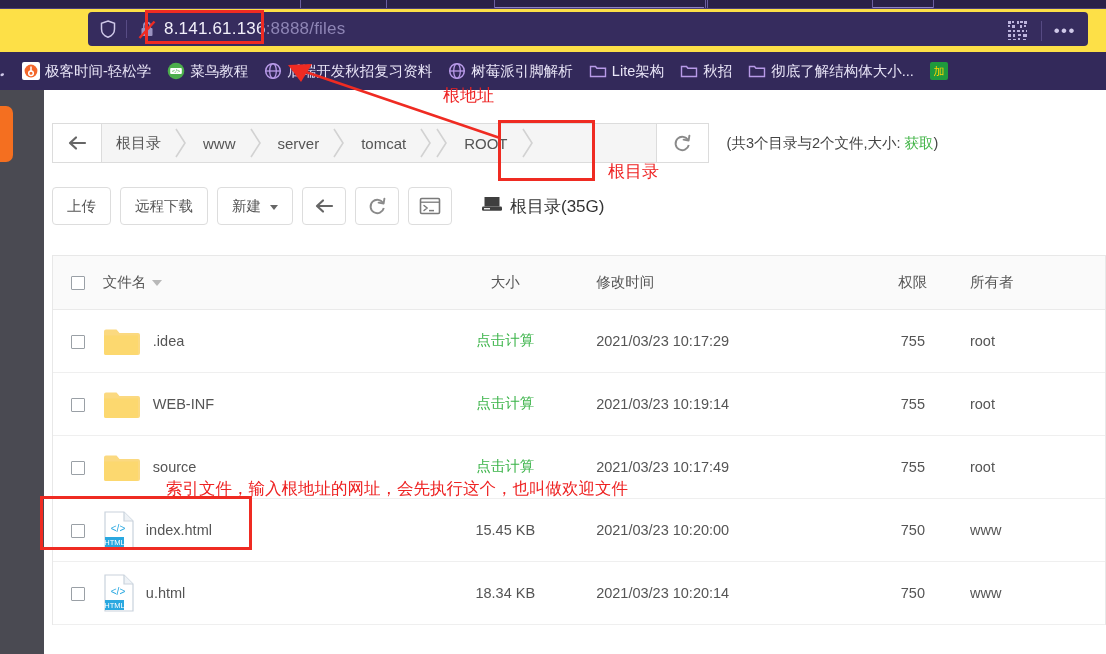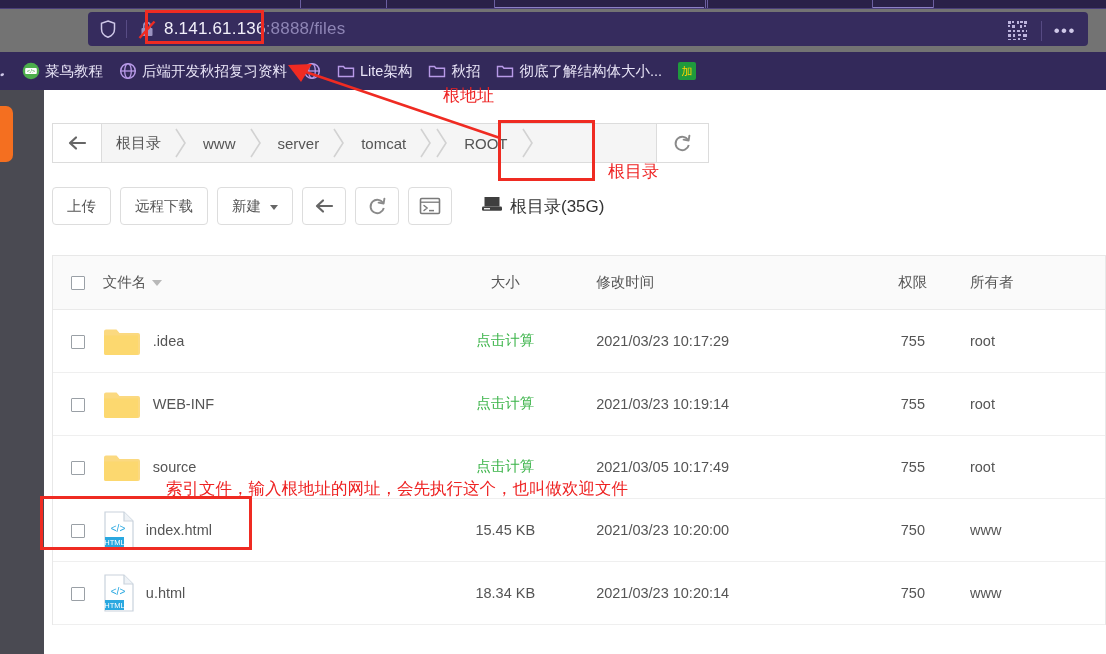--- a/index.html
+++ b/index.html
@@ -7,21 +7,21 @@
     width: 1106px; height: 654px;
     font-family: "Liberation Sans", "DejaVu Sans", sans-serif;
     overflow: hidden;
     background: #fff;
   }
   #app { position: relative; width: 1106px; height: 654px; }
 
   
   .browser-chrome {
     position: absolute; left: 0; top: 0; width: 1106px; height: 90px;
-    background: #737373;
+    background: #fde047;
   }
   .tabstrip {
     position: absolute; left: 0; top: 0; width: 1106px; height: 9px;
     background: #2a2148;
     border-bottom: 1px solid #4a3f78;
   }
   .tabstrip .tab-sep {
     position: absolute; top: 0; width: 1px; height: 8px; background: #6b5fa0;
   }
   .tabstrip .tab-edge {
@@ -265,20 +265,31 @@
       </div>
     </div>
 
     <div class="bookmarks">
       <div class="bm" style="padding-left:0;width:14px;overflow:hidden">
         <span class="bm-label" style="color:#cfc8e8">𝅘</span>
       </div>
       <div class="bm">
         <span class="bm-ico">
           <svg width="18" height="18" viewBox="0 0 18 18">
+            <rect width="18" height="18" rx="2" fill="#ffffff"></rect>
+            <circle cx="9" cy="9" r="6.4" fill="#f3662a"></circle>
+            <path d="M9 4.6 v5.2" stroke="#fff" stroke-width="1.5" fill="none"></path>
+            <circle cx="9" cy="11.3" r="2.3" fill="none" stroke="#fff" stroke-width="1.5"></circle>
+          </svg>
+        </span>
+        <span class="bm-label">极客时间-轻松学</span>
+      </div>
+      <div class="bm">
+        <span class="bm-ico">
+          <svg width="18" height="18" viewBox="0 0 18 18">
             <circle cx="9" cy="9" r="8.3" fill="#4cae4c"></circle>
             <rect x="3.2" y="6" width="11.6" height="6" rx="1" fill="#ffffff"></rect>
             <text x="9" y="10.8" font-size="6" text-anchor="middle" fill="#4cae4c" font-family="Liberation Sans, sans-serif">&lt;/&gt;</text>
           </svg>
         </span>
         <span class="bm-label">菜鸟教程</span>
       </div>
       <div class="bm">
         <span class="bm-ico">
           <svg width="18" height="18" viewBox="0 0 18 18">
@@ -290,20 +301,21 @@
         <span class="bm-label">后端开发秋招复习资料</span>
       </div>
       <div class="bm">
         <span class="bm-ico">
           <svg width="18" height="18" viewBox="0 0 18 18">
             <circle cx="9" cy="9" r="7.3" fill="none" stroke="#b89ae8" stroke-width="1.5"></circle>
             <ellipse cx="9" cy="9" rx="3.3" ry="7.3" fill="none" stroke="#b89ae8" stroke-width="1.3"></ellipse>
             <line x1="1.7" y1="9" x2="16.3" y2="9" stroke="#b89ae8" stroke-width="1.3"></line>
           </svg>
         </span>
+        <span class="bm-label">树莓派引脚解析</span>
       </div>
       <div class="bm">
         <span class="bm-ico">
           <svg width="18" height="18" viewBox="0 0 18 18">
             <path d="M1.5 4.5 h5 l1.4 1.8 h8.6 v8.2 h-15 z" fill="none" stroke="#b89ae8" stroke-width="1.4"></path>
           </svg>
         </span>
         <span class="bm-label">Lite架构</span>
       </div>
       <div class="bm">
@@ -395,20 +407,23 @@
                   </svg>
                 </div>
               <div class="crumb-pad"></div>
             </div>
             <div class="crumb-refresh">
               <svg width="20" height="20" viewBox="0 0 20 20">
                 <path d="M16.2 7.3 A6.7 6.7 0 1 0 16.8 12" fill="none" stroke="#8a8a8a" stroke-width="1.9"></path>
                 <path d="M11.6 6.6 L16.6 7.6 L17.4 2.6" fill="none" stroke="#8a8a8a" stroke-width="1.9" stroke-linecap="round" stroke-linejoin="round"></path>
               </svg>
             </div>
+          </div>
+          <div class="crumb-info">
+            <span>(共3个目录与2个文件,大小: </span><span class="get">获取</span><span>)</span>
           </div>
         </div>
 
         <div class="toolbar">
           <button class="btn">
               <span>上传</span>
             </button>
           <button class="btn">
               <span>远程下载</span>
             </button>
@@ -507,21 +522,21 @@
                       <span>
                         <svg class="folder-ico" viewBox="0 0 38 30">
                           <path d="M1 5.5 a2 2 0 0 1 2-2 h10.5 l3 3.6 h18.5 a2 2 0 0 1 2 2 V27 a2 2 0 0 1 -2 2 H3 a2 2 0 0 1 -2 -2 Z" fill="#fbd980"></path>
                           <path d="M1 9.5 h34 V27 a2 2 0 0 1 -2 2 H3 a2 2 0 0 1 -2 -2 Z" fill="#fcd86f"></path>
                         </svg>
                       </span>
                       <span class="fname">source</span>
                     </div>
                   </td>
                   <td class="col-size" style="text-align:center"><span class="calc">点击计算</span></td>
-                  <td class="col-time"><span>2021/03/05 10:17:49</span></td>
+                  <td class="col-time"><span>2021/03/23 10:17:49</span></td>
                   <td class="col-perm" style="text-align:center"><span>755</span></td>
                   <td class="col-owner"><span>root</span></td>
                 </tr>
                 <tr>
                   <td class="col-check" style="text-align:center"><span class="chk"></span></td>
                   <td class="col-name">
                     <div class="namecell">
                       <span>
                         <svg class="html-ico" viewBox="0 0 31 38">
                           <path d="M2 1 h19 l9 9 v27 h-28 z" fill="#ffffff" stroke="#c9d2dc" stroke-width="1.2"></path>

